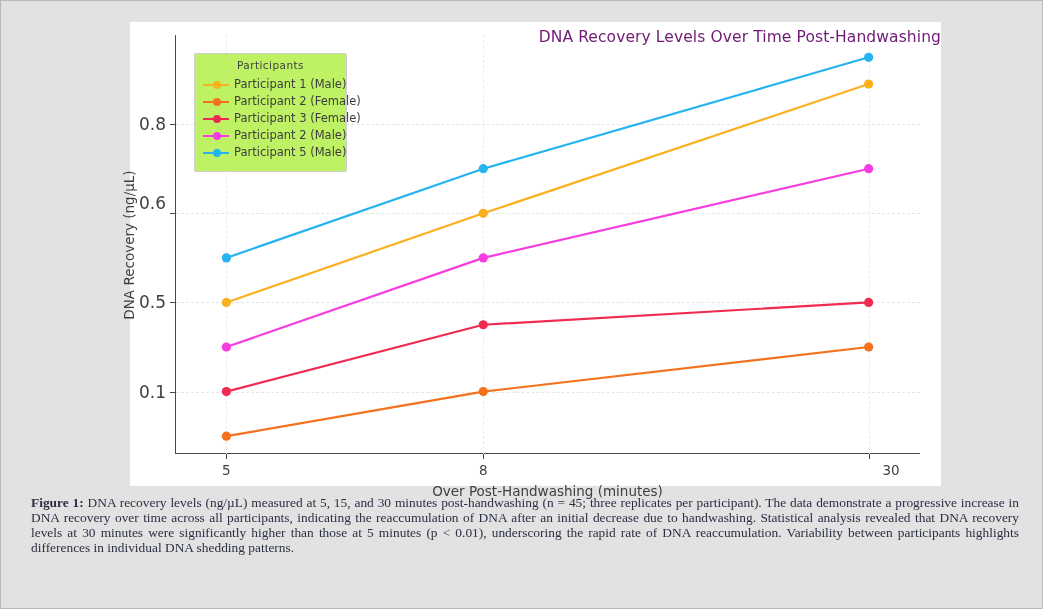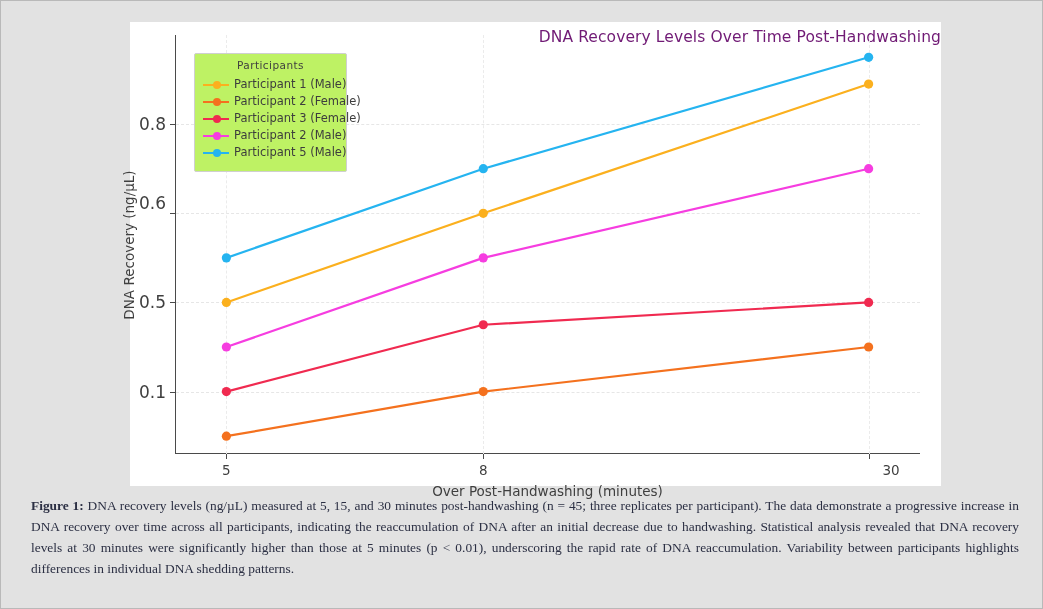--- a/index.html
+++ b/index.html
@@ -145,21 +145,21 @@
     white-space:nowrap;
   }
 
   
   #caption{
     position:absolute;
     left:30px;top:494px;
     width:988px;
     font-family:"Liberation Serif", serif;
     font-size:13.4px;
-    line-height:21px;
+    line-height:15px;
     color:#2b2f43;
     text-align:justify;
   }
   #caption b{font-weight:bold;}
 </style>
 </head>
 <body>
 
 <div id="page">
 

